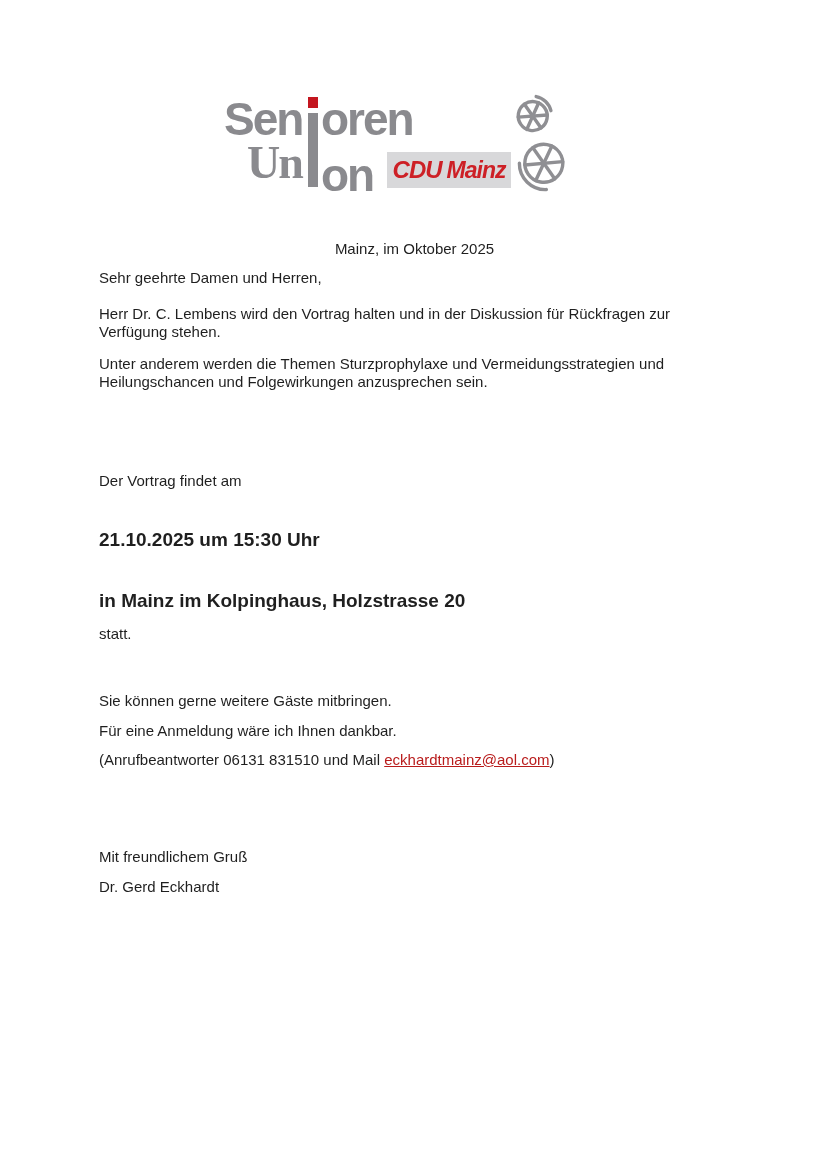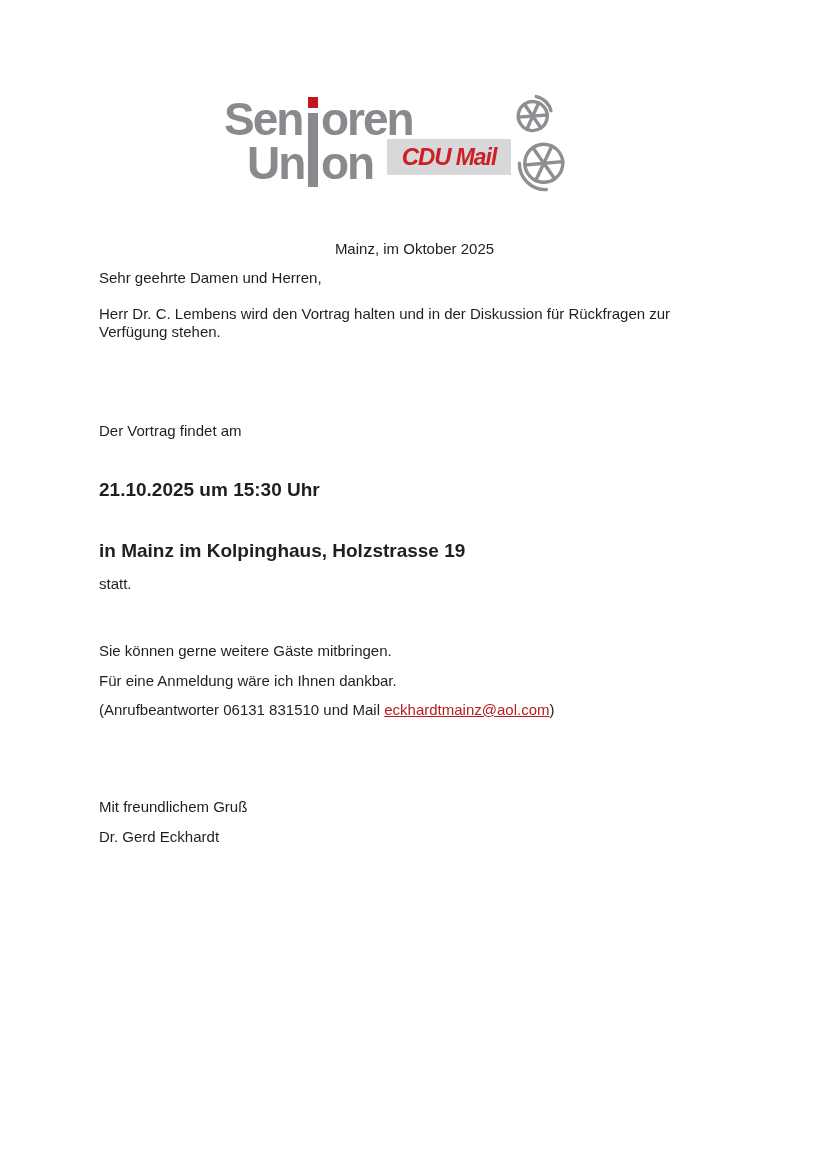--- a/index.html
+++ b/index.html
@@ -29,37 +29,37 @@
     position: absolute;
     font-weight: bold;
     font-size: 46px;
     line-height: 46px;
     letter-spacing: -2px;
     color: #8a8a8e;
     white-space: nowrap;
   }
   .logo .l1a { left: 0px;  top: 0px; }
   .logo .l1b { left: 97px; top: 0px; }
-  .logo .l2a { left: 23px; top: 44px; }
-  .logo .l2b { left: 97px; top: 44px; text-align: right; }
+  .logo .l2a { left: 23px; top: 44px; font-family: Liberation Serif, serif; }
+  .logo .l2b { left: 97px; top: 56px; text-align: right; }
   .logo .ibar {
     position: absolute;
     left: 84px; top: 17px;
     width: 10px; height: 74px;
     background: #8a8a8e;
   }
   .logo .idot {
     position: absolute;
     left: 84px; top: 1px;
     width: 10px; height: 11px;
     background: #c4161f;
   }
   .badge {
     position: absolute;
-    left: 163px; top: 43px;
+    left: 163px; top: 56px;
     width: 124px; height: 36px;
     background: #d8d8da;
     display: flex;
     align-items: center;
     justify-content: center;
     gap: 5px;
     font-style: italic;
     font-weight: bold;
     color: #cd2026;
     white-space: nowrap;
@@ -109,21 +109,21 @@
 
   <div class="logo">
     <span class="word l1a">Sen</span>
     <span class="word l1b">oren</span>
     <span class="word l2a">Un</span>
     <span class="word l2b">on</span>
     <span class="ibar"></span>
     <span class="idot"></span>
     <span class="badge">
       <span class="cdu">CDU</span>
-      <span class="city">Mail</span>
+      <span class="city">Mainz</span>
     </span>
     <svg class="wheel" viewBox="0 0 64 104" fill="none" xmlns="http://www.w3.org/2000/svg">
       <g stroke="#8f8f93" stroke-width="3.4" stroke-linecap="round" transform="rotate(-35 32 52)">
 
         <circle cx="23" cy="68" r="19"></circle>
         <line x1="23" y1="49" x2="23" y2="87"></line>
         <line x1="6.5" y1="58.5" x2="39.5" y2="77.5"></line>
         <line x1="6.5" y1="77.5" x2="39.5" y2="58.5"></line>
         <path d="M 10 91 A 26 26 0 0 1 3 54"></path>
 
@@ -138,28 +138,29 @@
 
   <div class="content">
 
     <p class="dateline">Mainz, im Oktober 2025</p>
 
     <p class="salutation">Sehr geehrte Damen und Herren,</p>
 
 
     <p class="mb15">Herr Dr. C. Lembens wird den Vortrag halten und in der Diskussion für Rückfragen zur Verfügung stehen.</p>
 
+    <p class="mb15">Unter anderem werden die Themen Sturzprophylaxe und Vermeidungsstrategien und Heilungschancen und Folgewirkungen anzusprechen sein.</p>
 
     <div class="spacer-a"></div>
 
     <p class="mb13">Der Vortrag findet am</p>
 
     <p class="bold-line mb13">21.10.2025 um 15:30 Uhr</p>
 
-    <p class="bold-line mb13">in Mainz im Kolpinghaus, Holzstrasse 19</p>
+    <p class="bold-line mb13">in Mainz im Kolpinghaus, Holzstrasse 20</p>
 
     <p>statt.</p>
 
     <div class="spacer-b"></div>
 
     <p class="mb12">Sie können gerne weitere Gäste mitbringen.</p>
 
     <p class="mb12">Für eine Anmeldung wäre ich Ihnen dankbar.</p>
 
     <p><span>(Anrufbeantworter 06131 831510 und Mail </span><a class="mail">eckhardtmainz@aol.com</a><span>)</span></p>

